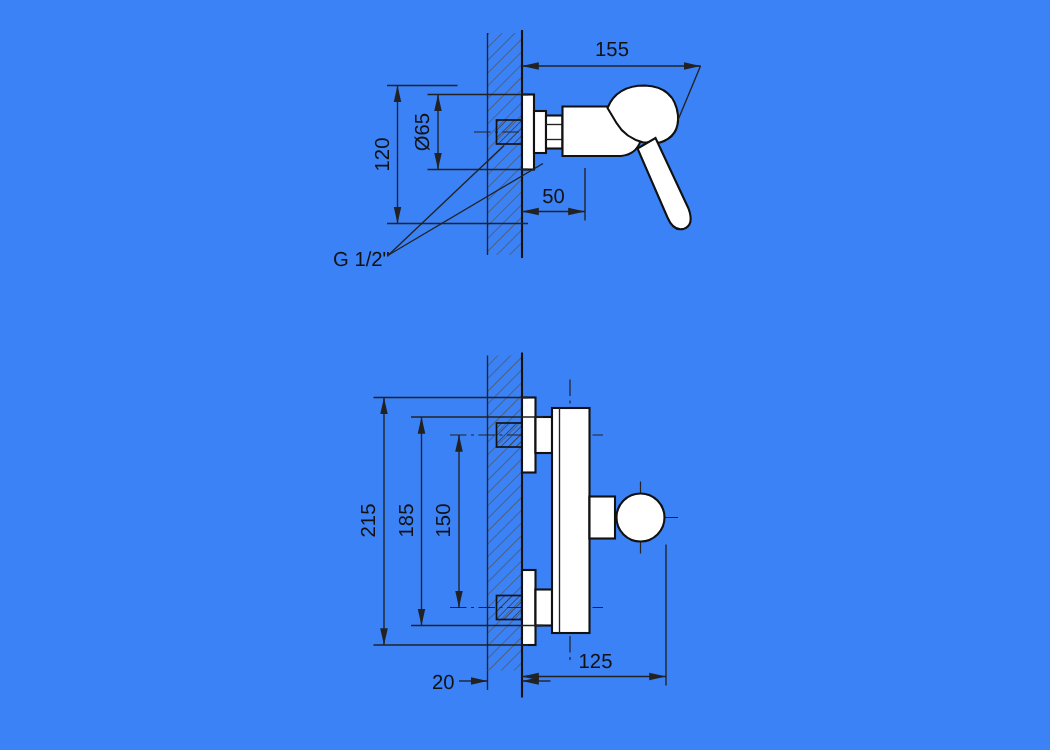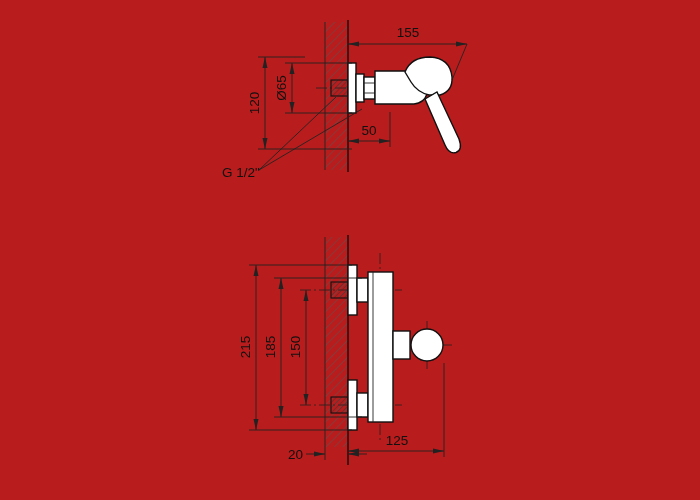--- a/index.html
+++ b/index.html
@@ -1,16 +1,16 @@
 <!DOCTYPE html>
 <html><head>
 <meta charset="utf-8">
 <style>
   html,body{margin:0;padding:0;background:#ffffff;}
-  .stage{position:relative;width:700px;height:500px;background:#b91c1c;overflow:hidden;}
+  .stage{position:relative;width:700px;height:500px;background:#3b82f6;overflow:hidden;}
   svg text{font-family:"Liberation Sans","DejaVu Sans",sans-serif;font-size:13.5px;fill:#111;}
   .thick{stroke:#111;stroke-width:1.4;fill:none;}
   .thin{stroke:#222;stroke-width:0.9;fill:none;}
   .dim{stroke:#222;stroke-width:0.9;fill:none;}
   .center{stroke:#222;stroke-width:0.8;stroke-dasharray:11 3 2 3;fill:none;}
   .part{fill:#ffffff;stroke:#111;stroke-width:1.4;}
 </style>
 </head>
 <body>
 

